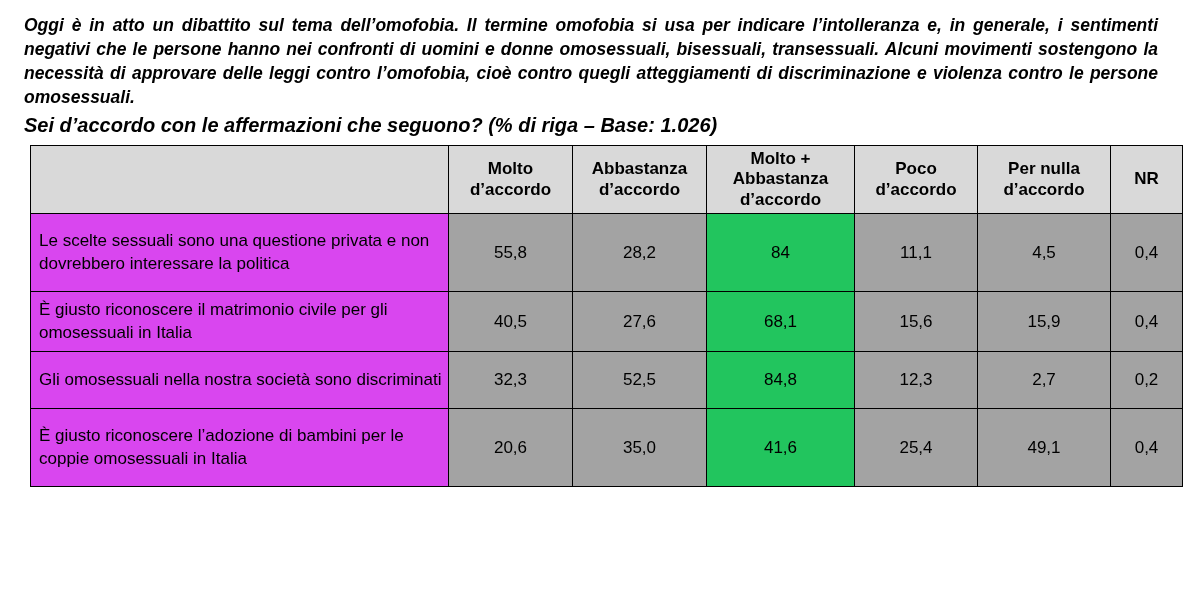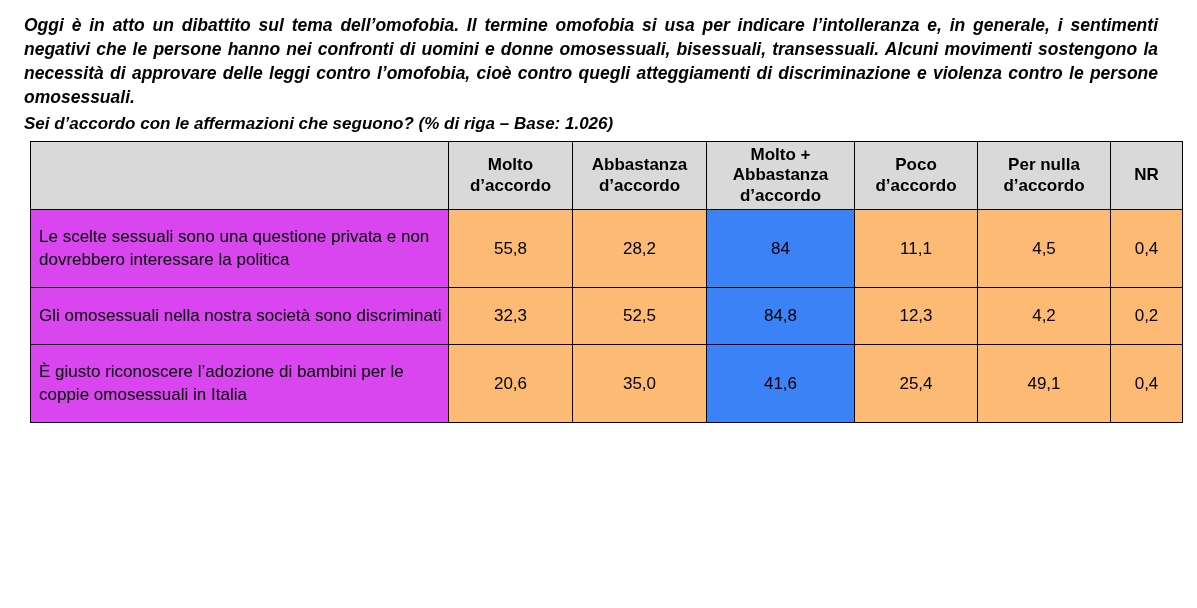--- a/index.html
+++ b/index.html
@@ -23,21 +23,21 @@
   }
   .intro {
     font-size: 17.5px;
     font-weight: bold;
     font-style: italic;
     line-height: 1.37;
     text-align: justify;
     margin: 0 21px 0 0;
   }
   .question {
-    font-size: 17px;
+    font-size: 20px;
     font-weight: bold;
     font-style: italic;
     line-height: 1.37;
     margin: 2px 0 6px 0;
   }
   table.data {
     border-collapse: collapse;
     width: 1152px;
     table-layout: fixed;
     margin-left: 6px;
@@ -61,25 +61,25 @@
     background: #d9d9d9;
   }
   tbody td.label {
     text-align: left;
     padding: 7px 6px 7px 8px;
     line-height: 1.32;
     background: #d946ef;
   }
   tbody td.num {
     text-align: center;
-    background: #fdba74;
+    background: #a3a3a3;
     padding: 4px 2px;
   }
   tbody td.num.shaded {
-    background: #3b82f6;
+    background: #22c55e;
   }
   
   col.c-label { width: 418px; }
   col.c-molto { width: 124px; }
   col.c-abb   { width: 134px; }
   col.c-sum   { width: 148px; }
   col.c-poco  { width: 123px; }
   col.c-nulla { width: 133px; }
   col.c-nr    { width: 72px; }
   .row-h-3 { height: 78px; }
@@ -118,26 +118,35 @@
       <tr class="row-h-3">
         <td class="label">Le scelte sessuali sono una questione privata e non dovrebbero interessare la politica</td>
         <td class="num">55,8</td>
         <td class="num">28,2</td>
         <td class="num shaded">84</td>
         <td class="num">11,1</td>
         <td class="num">4,5</td>
         <td class="num">0,4</td>
       </tr>
       <tr class="row-h-2">
+        <td class="label">È giusto riconoscere il matrimonio civile per gli omosessuali in Italia</td>
+        <td class="num">40,5</td>
+        <td class="num">27,6</td>
+        <td class="num shaded">68,1</td>
+        <td class="num">15,6</td>
+        <td class="num">15,9</td>
+        <td class="num">0,4</td>
+      </tr>
+      <tr class="row-h-2">
         <td class="label">Gli omosessuali nella nostra società sono discriminati</td>
         <td class="num">32,3</td>
         <td class="num">52,5</td>
         <td class="num shaded">84,8</td>
         <td class="num">12,3</td>
-        <td class="num">4,2</td>
+        <td class="num">2,7</td>
         <td class="num">0,2</td>
       </tr>
       <tr class="row-h-3">
         <td class="label">È giusto riconoscere l’adozione di bambini per le coppie omosessuali in Italia</td>
         <td class="num">20,6</td>
         <td class="num">35,0</td>
         <td class="num shaded">41,6</td>
         <td class="num">25,4</td>
         <td class="num">49,1</td>
         <td class="num">0,4</td>

